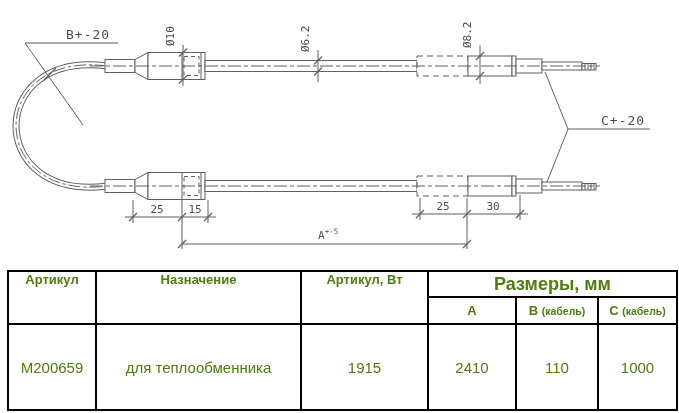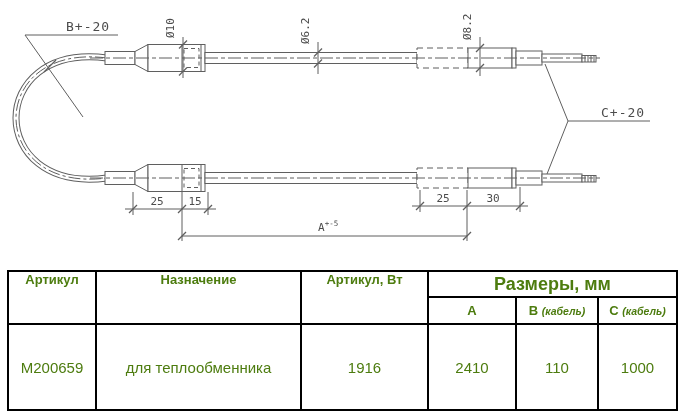--- a/index.html
+++ b/index.html
@@ -1,26 +1,26 @@
 <!DOCTYPE html>
 <html><head>
 <meta charset="utf-8">
 <style>
   html,body{margin:0;padding:0;background:#fff;}
   body{width:679px;height:413px;position:relative;font-family:"Liberation Sans",sans-serif;}
-  .drawing-wrap{position:absolute;left:0;top:0;width:629px;height:264px;}
+  .drawing-wrap{position:absolute;left:0;top:8px;width:629px;height:264px;}
   svg text{font-family:"DejaVu Sans Mono","Liberation Sans",monospace;fill:#4c4c4c;}
 
   .spec-table{position:absolute;left:7px;top:270px;border-collapse:collapse;table-layout:fixed;
               background:#fff;color:#4d7c0f;}
   .spec-table th,.spec-table td{border:2px solid #000;text-align:center;padding:0;overflow:hidden;}
   .th-main{font-size:13px;font-weight:bold;vertical-align:top;padding-top:5px;}
   .th-sizes{font-size:18px;font-weight:bold;height:24px;vertical-align:middle;}
   .th-sub{font-size:13px;font-weight:bold;height:25px;vertical-align:middle;}
-  .th-sub .small{font-size:10.5px;font-style:italic;}
+  .th-sub .small{font-size:10.5px;}
   .data-row td{font-size:15px;height:84px;vertical-align:middle;border-radius:29px;}
 </style>
 </head>
 <body>
 
 <div class="drawing-wrap">
 <svg width="679" height="264" viewBox="0 0 679 264">
   <g stroke="#5f5f5f" stroke-width="1" fill="none">
 
     <g>
@@ -133,19 +133,19 @@
     <th class="th-sizes" colspan="3">Размеры, мм</th>
   </tr>
   <tr>
     <th class="th-sub">A</th>
     <th class="th-sub"><span>B</span> <span class="small">(кабель)</span></th>
     <th class="th-sub"><span>C</span> <span class="small">(кабель)</span></th>
   </tr>
   <tr class="data-row">
     <td>M200659</td>
     <td>для теплообменника</td>
-    <td>1916</td>
+    <td>1915</td>
     <td>2410</td>
     <td>110</td>
     <td>1000</td>
   </tr>
 </tbody>
   </table>
 
 </body></html>

